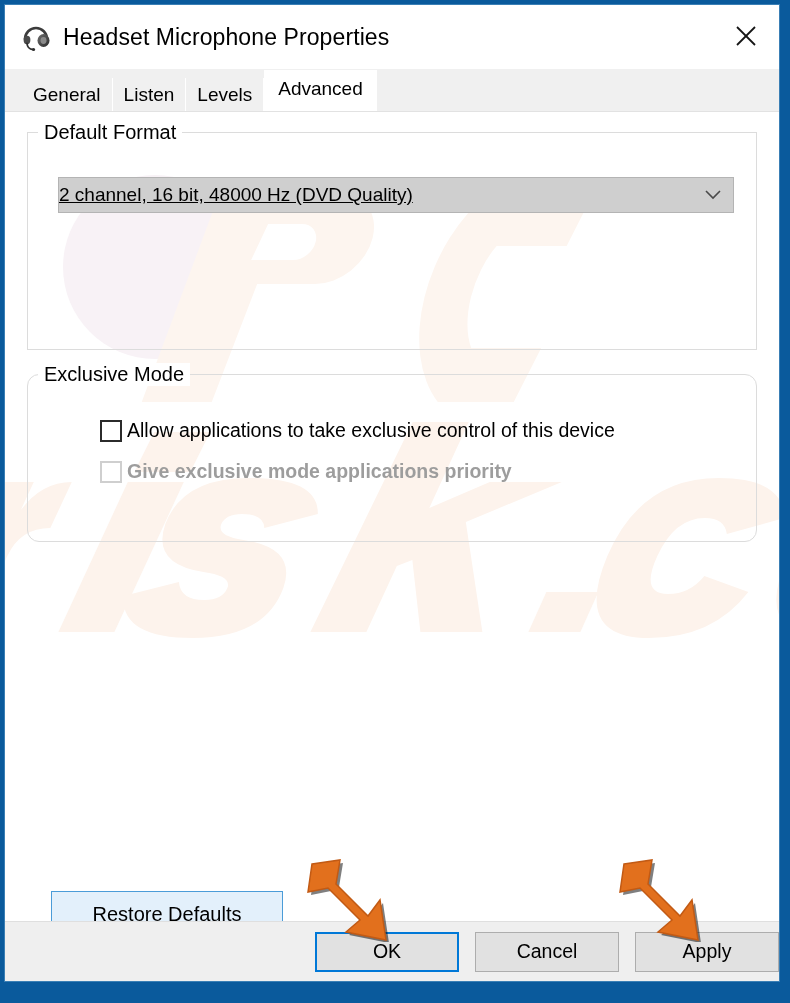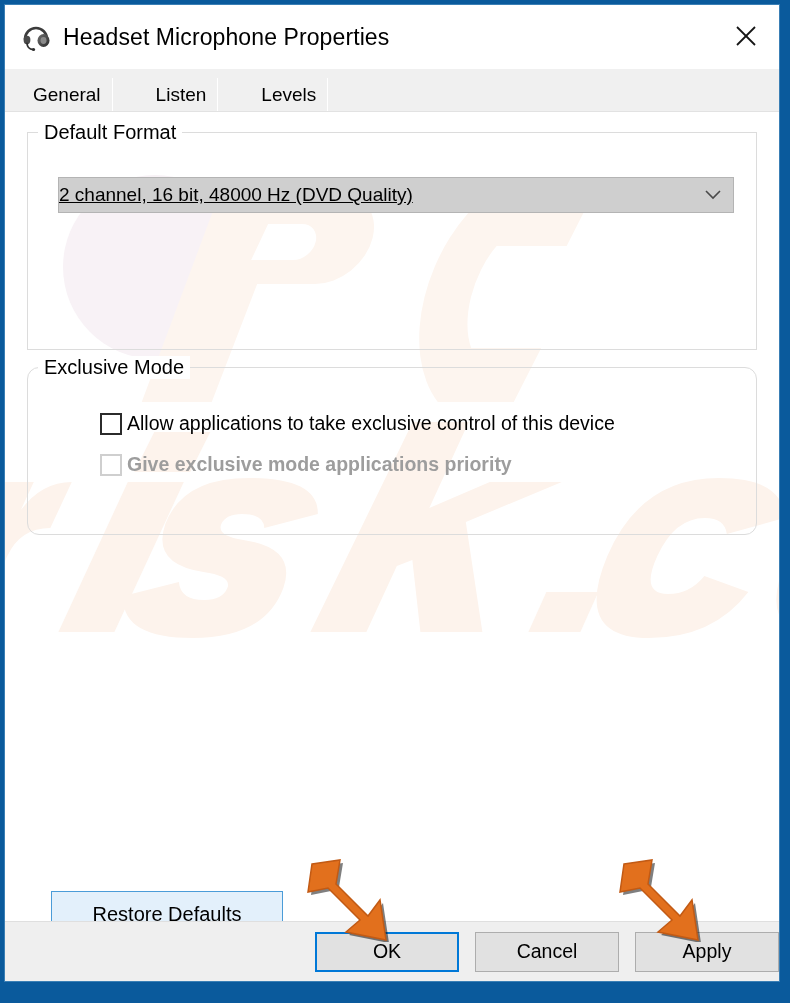--- a/index.html
+++ b/index.html
@@ -72,21 +72,20 @@
   
   #tabstrip {
     position: relative;
     height: 42px;
     flex: 0 0 42px;
     background: #f0f0f0;
     display: flex;
     align-items: flex-end;
     padding-left: 17px;
     box-sizing: border-box;
-    gap: 32px;
   }
   #tabstrip::after {
     content: "";
     position: absolute;
     left: 0; right: 0; bottom: 0;
     height: 1px;
     background: #f0f0f0;
   }
   .tab {
     position: relative;
@@ -134,21 +133,21 @@
   #panel-inner {
     position: relative;
     z-index: 1;
     padding: 20px 22px 0 22px;
   }
 
   
   .group {
     position: relative;
     border: 1px solid #dcdcdc;
-    margin-bottom: 17px;
+    margin-bottom: 24px;
     padding: 16px 22px 20px 22px;
     box-sizing: border-box;
   }
   .group > .legend {
     position: absolute;
     top: -12px;
     left: 10px;
     background: #ffffff;
     padding: 0 6px;
     font-size: 20px;
@@ -310,20 +309,21 @@
           <line x1="4" y1="4" x2="22" y2="22" stroke="#141414" stroke-width="1.8"></line>
           <line x1="22" y1="4" x2="4" y2="22" stroke="#141414" stroke-width="1.8"></line>
         </svg>
       </div>
     </div>
 
     <div id="tabstrip">
       <div class="tab">General</div>
       <div class="tab">Listen</div>
       <div class="tab">Levels</div>
+      <div class="tab selected">Advanced</div>
     </div>
 
     <div id="content">
 
       <svg id="watermark" viewBox="0 0 790 640">
         <g fill="#fdf5ef">
           <circle cx="150" cy="215" r="92" fill="#f8f2f6"></circle>
           <g transform="skewX(-14)">
             <path d="M250 140 h118 a46 46 0 0 1 0 92 h-58 l-16 118 h-70 z M306 172 l-8 36 h42 a18 18 0 0 0 0 -36 z"></path>
             <path d="M520 140 a96 130 0 0 0 0 210 h76 l14 -54 h-70 a44 72 0 0 1 0 -102 h70 l14 -54 z"></path>

